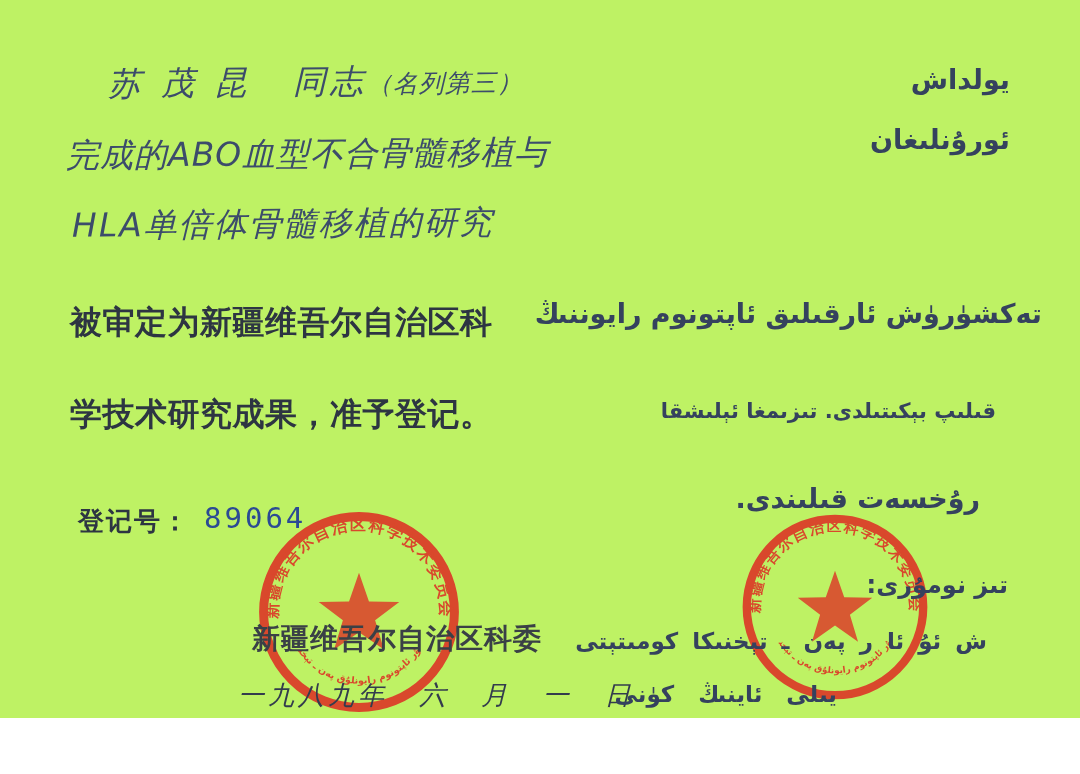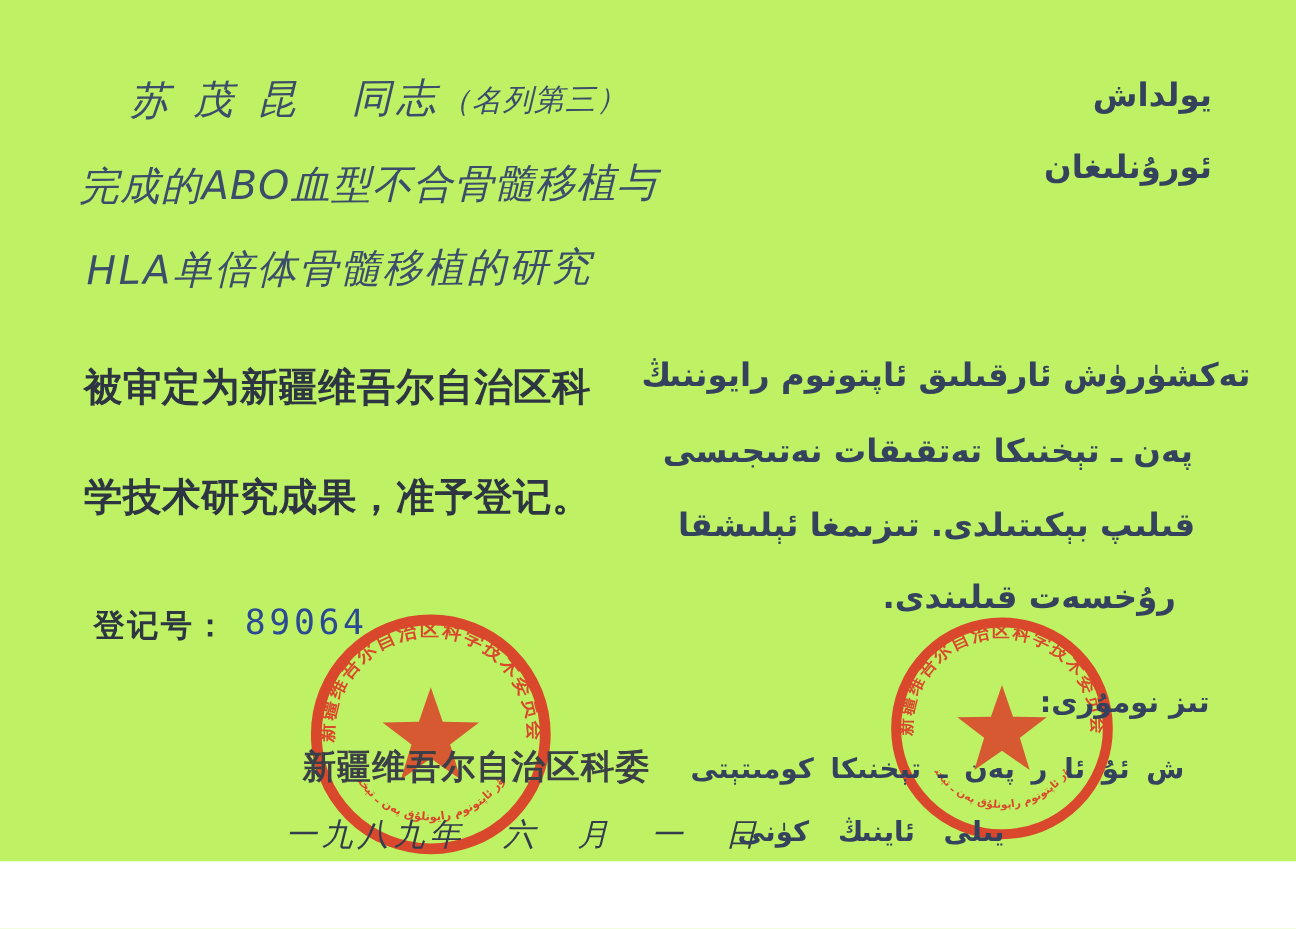--- a/index.html
+++ b/index.html
@@ -51,21 +51,21 @@
   
   .uy{
     position:absolute;direction:rtl;text-align:right;
     font-family:"DejaVu Sans","Liberation Sans",sans-serif;
     font-weight:bold;color:#35425e;white-space:nowrap;z-index:3;
   }
   .uy-sal1{right:70px;top:64px;font-size:27px;}
   .uy-sal2{right:70px;top:124px;font-size:27px;}
   .uy-body1{right:38px;top:298px;font-size:27px;text-align:center;}
   .uy-body2{right:86px;top:361px;font-size:27px;}
-  .uy-body3{right:84px;top:423px;font-size:27px;}
+  .uy-body3{right:84px;top:399px;font-size:21px;}
   .uy-body4{right:100px;top:483px;font-size:27px;}
   .uy-reg{right:72px;top:571px;font-size:24px;}
   .uy-issuer{right:93px;top:628px;font-size:23px;word-spacing:6px;}
   .uy-date{right:243px;top:681px;font-size:23px;word-spacing:16px;}
   
   .seal{position:absolute;z-index:1;opacity:0.92;}
   .seal-left{left:253px;top:506px;width:212px;height:212px;}
   .seal-right{left:737px;top:509px;width:196px;height:196px;}
   .seal-ring{fill:none;stroke:#dc3a28;stroke-width:8.5px;}
   .seal-star{fill:#dc3a28;opacity:0.9;}
@@ -106,21 +106,20 @@
     </text>
   </svg>
 
   <div class="issuer-cn">新疆维吾尔自治区科委</div>
   <div class="date-cn">一九八九年 六 月 一 日</div>
 
   <div class="uy uy-sal1">يولداش</div>
   <div class="uy uy-sal2">ئورۇنلىغان</div>
 
   <div class="uy uy-body1">تەكشۈرۈش ئارقىلىق ئاپتونوم رايوننىڭ</div>
-  <div class="uy uy-body2">پەن ـ تېخنىكا تەتقىقات نەتىجىسى</div>
   <div class="uy uy-body3">قىلىپ بېكىتىلدى. تىزىمغا ئېلىشقا</div>
   <div class="uy uy-body4">رۇخسەت قىلىندى.</div>
 
   <div class="uy uy-reg">تىز نومۇرى:</div>
 
   <svg class="seal seal-right" viewBox="0 0 200 200" aria-hidden="true">
     <defs>
       <path id="arcT-r" d="M 24,112 A 77,77 0 1 1 176,112"></path>
       <path id="arcB-r" d="M 42,136 A 69,69 0 0 0 158,136"></path>
     </defs>

